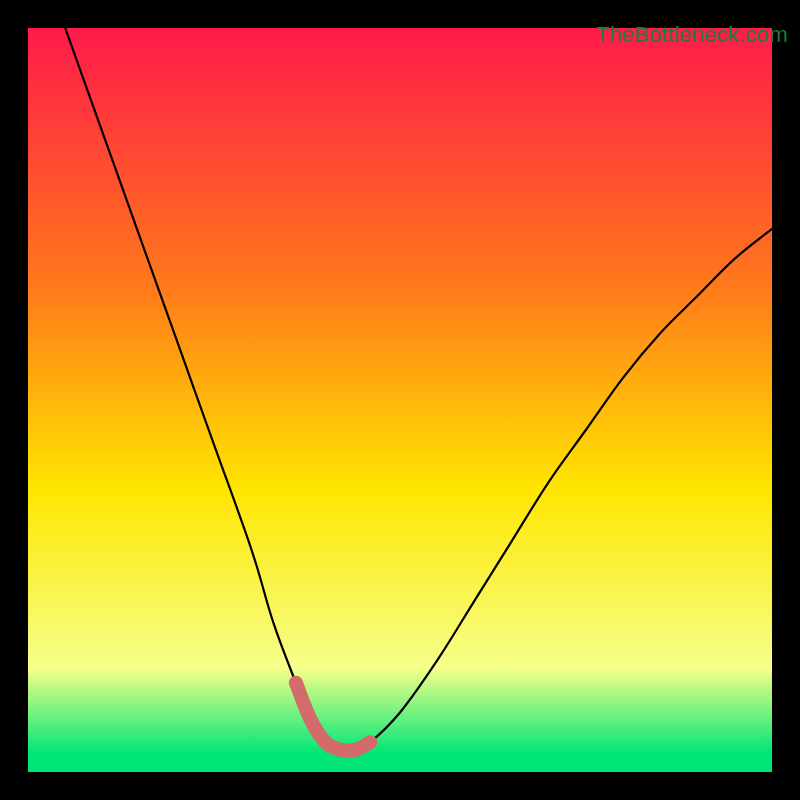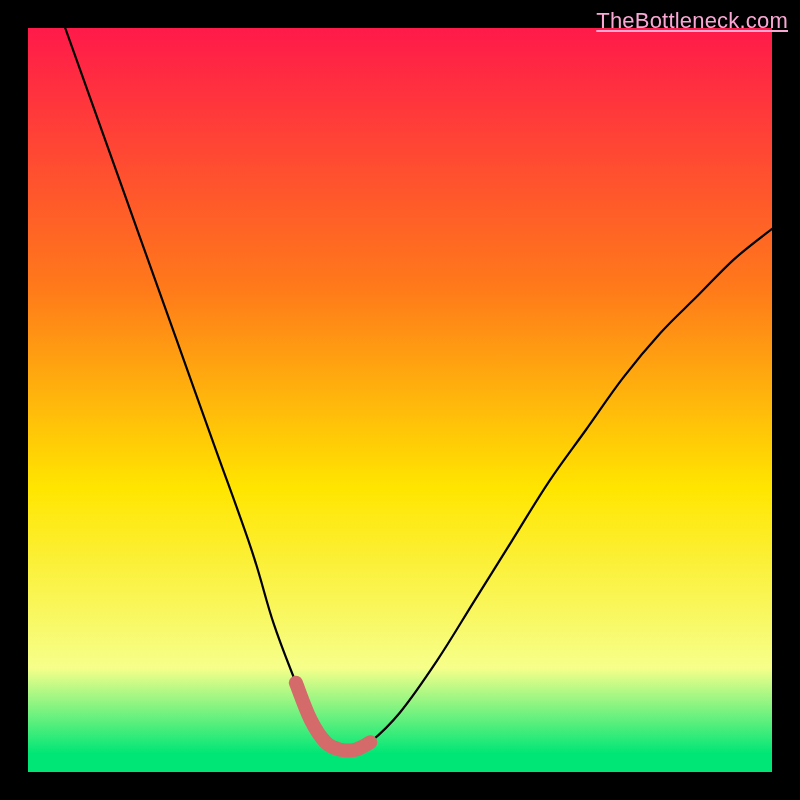--- a/index.html
+++ b/index.html
@@ -12,28 +12,27 @@
     font-family: Arial, Helvetica, sans-serif;
   }
   .frame {
     position: relative;
     width: 800px;
     height: 800px;
     background: #000;
   }
   .watermark {
     position: absolute;
-    top: 8px;
+    top: 22px;
     right: 12px;
-    color: #f9a8d4;
+    color: #15803d;
     font-size: 22px;
     font-weight: 500;
     z-index: 20;
     letter-spacing: 0.2px;
-    text-decoration: underline;
   }
   .plot-area {
     position: absolute;
     left: 28px;
     top: 28px;
     width: 744px;
     height: 744px;
   }
   svg {
     display: block;

